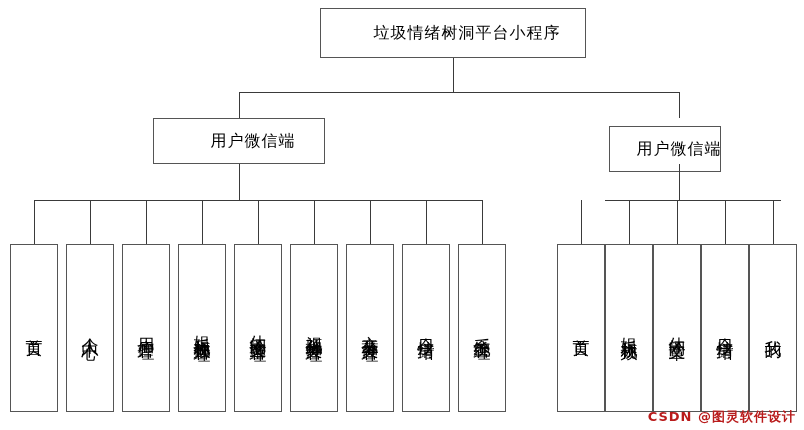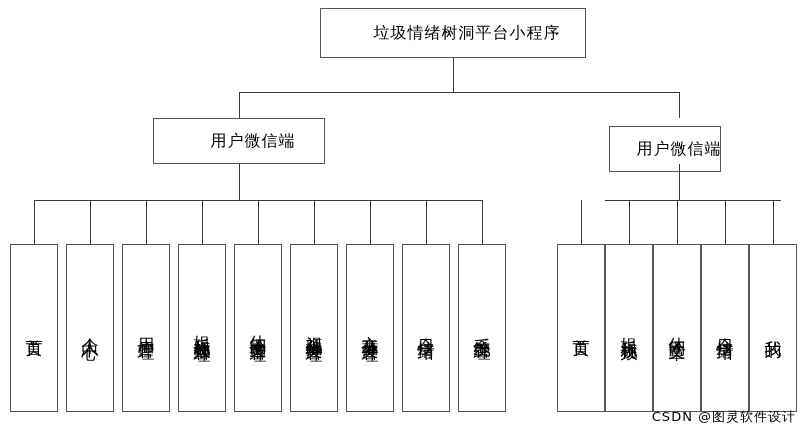--- a/index.html
+++ b/index.html
@@ -58,25 +58,26 @@
   }
   .line.v { width: 1px; }
   .line.h { height: 1px; }
 
   
   #watermark {
     position: absolute;
     right: 8px;
     bottom: 4px;
     font-size: 13px;
-    color: #000000;
+    color: #b91c1c;
     letter-spacing: 1px;
     white-space: nowrap;
     pointer-events: none;
     user-select: none;
+    font-weight: bold;
   }
 </style>
 </head>
 <body>
 
 <div id="diagram">
 
   <div class="node horiz" style="left: 320px; top: 8px; width: 266px; height: 50px;">垃圾情绪树洞平台小程序</div>
 
   <div class="node horiz" style="left: 153px; top: 118px; width: 172px; height: 46px;">用户微信端</div>

